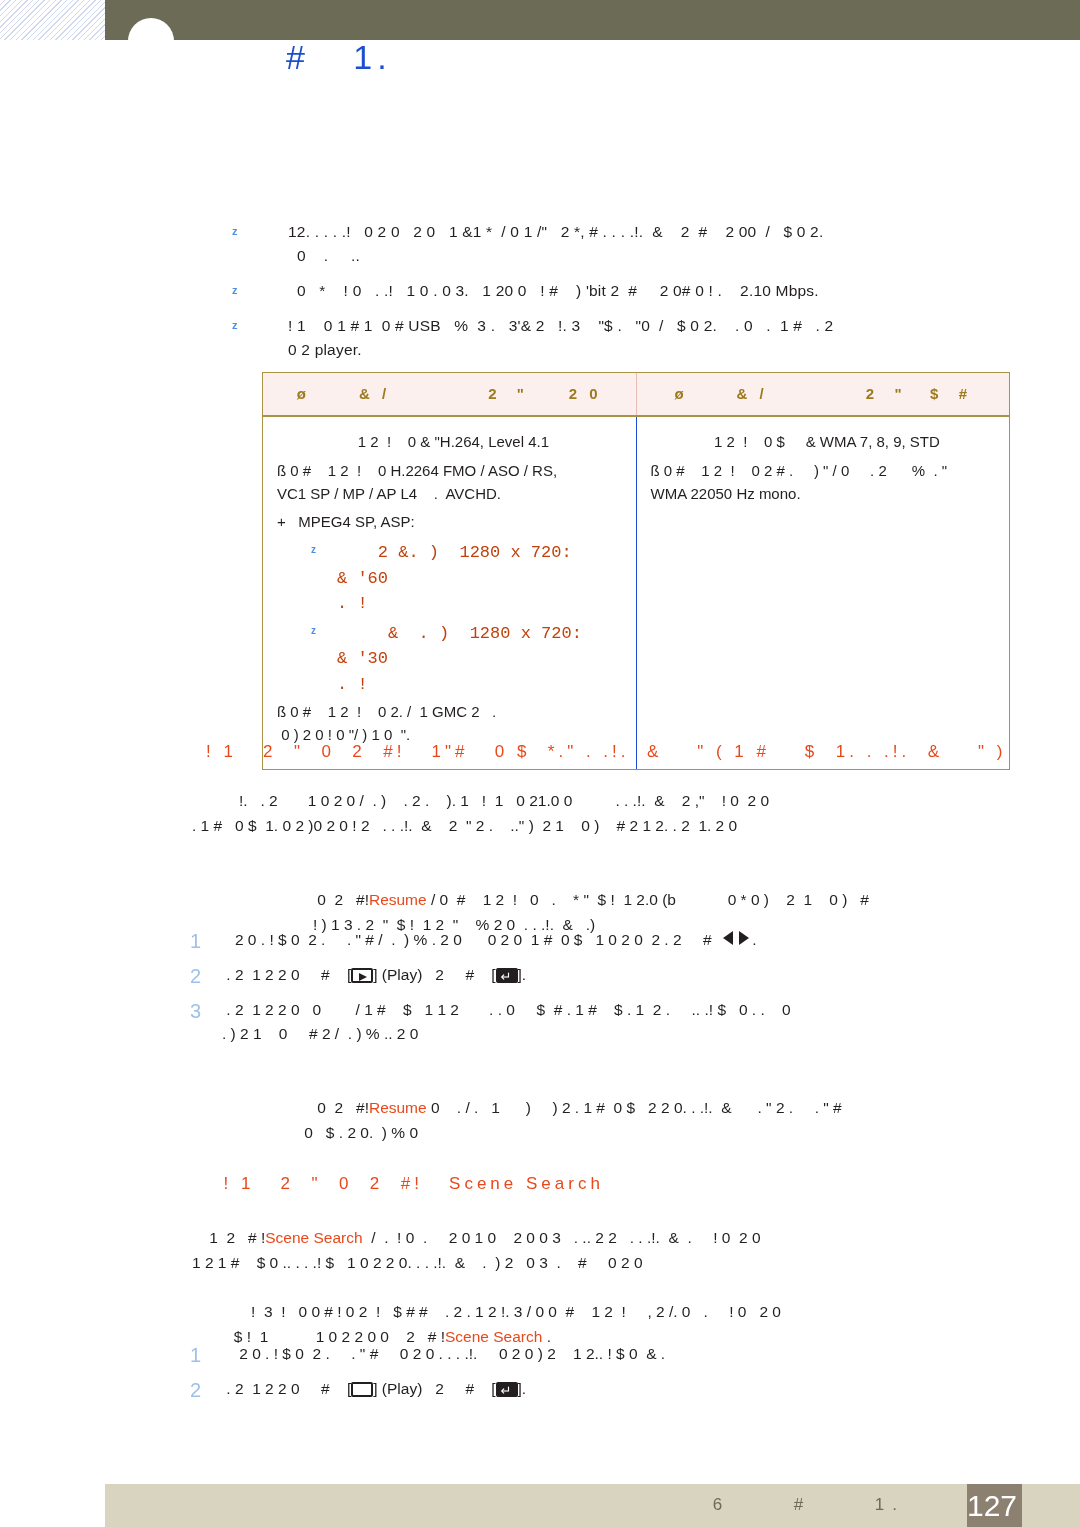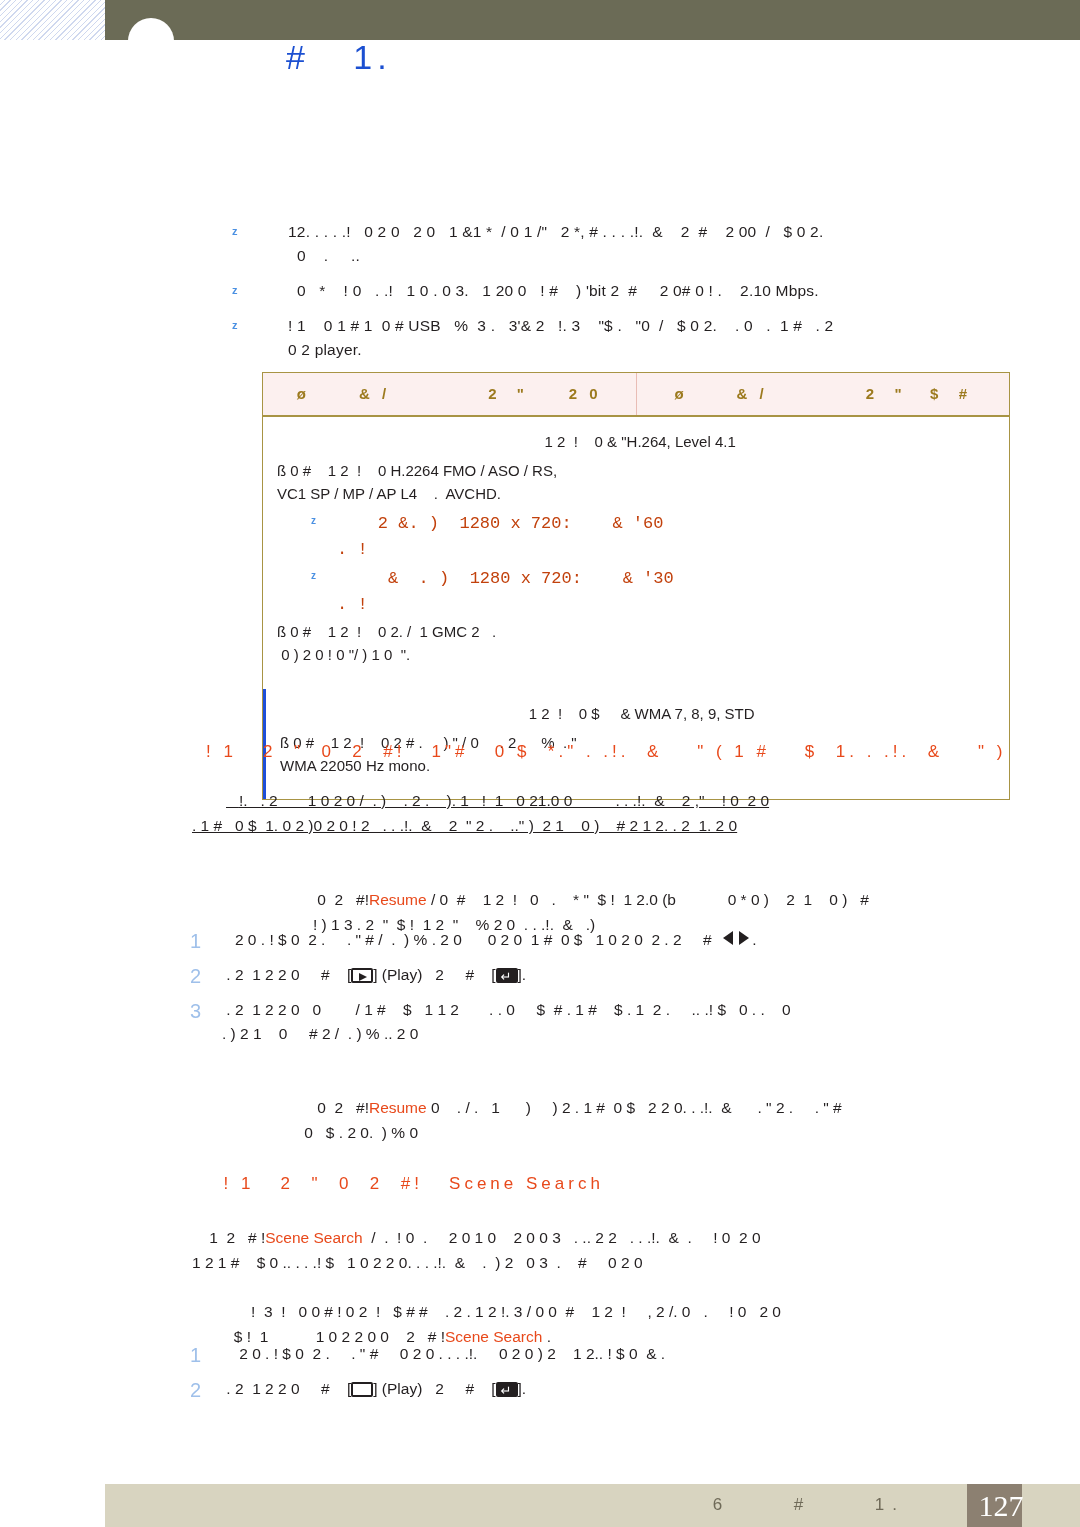--- a/index.html
+++ b/index.html
@@ -120,29 +120,28 @@
     letter-spacing: 4px;
     white-space: pre;
     font-weight: bold;
   }
   .spec-head-cell + .spec-head-cell {
     border-left: 1px solid #e9bdb5;
   }
   .spec-body {
     display: flex;
     min-height: 265px;
-    flex-direction: column;
   }
   .spec-col {
     flex: 1 1 0;
     padding: 14px 14px 16px;
     box-sizing: border-box;
   }
   .spec-col + .spec-col {
-    border-left: 3px solid #1d4ed8;
+    border-left: 1px solid #1d4ed8;
   }
   .spec-line {
     font-size: 15px;
     color: #231f20;
     line-height: 1.52;
     white-space: pre-wrap;
     margin-bottom: 6px;
   }
   .spec-line.center {
     text-align: center;
@@ -292,25 +291,23 @@
     top: 1484px;
     width: 55px;
     height: 43px;
     background: #8c8071;
   }
   .footer-pagenum {
     position: absolute;
     left: 967px;
     top: 1488px;
     width: 68px;
-    text-align: center;
     font-size: 30px;
     color: #ffffff;
     line-height: 36px;
-    font-family: Liberation Serif, serif;
   }
 </style>
 </head>
 <body>
 
 <div class="header-band"></div>
 <div class="header-hatch"></div>
 <div class="header-circle"></div>
 <div class="header-circle-mask"></div>
 <div class="chapter-title">#   1.</div>
@@ -335,20 +332,21 @@
 <div class="spec-table">
   <div class="spec-head">
     <div class="spec-head-cell">ø      &amp; /            2  "     2 0</div>
     <div class="spec-head-cell">ø      &amp; /            2  "   $  #</div>
   </div>
   <div class="spec-body">
     <div class="spec-col">
       <div class="spec-line center">  1 2  !    0 &amp; "H.264, Level 4.1</div>
       <div class="spec-line">ß 0 #    1 2  !    0 H.2264 FMO / ASO / RS,
 VC1 SP / MP / AP L4    .  AVCHD.</div>
+      <div class="spec-line">+   MPEG4 SP, ASP:</div>
       <div class="spec-sub">
         <span class="spec-sub-mark">z</span>
         <span class="spec-sub-body">    2 &amp;. )  1280 x 720:    &amp; '60
 . !</span>
       </div>
       <div class="spec-sub">
         <span class="spec-sub-mark">z</span>
         <span class="spec-sub-body">     &amp;  . )  1280 x 720:    &amp; '30
 . !</span>
       </div>
@@ -358,21 +356,21 @@
     <div class="spec-col">
       <div class="spec-line center">  1 2  !    0 $     &amp; WMA 7, 8, 9, STD</div>
       <div class="spec-line">ß 0 #    1 2  !    0 2 # .     ) " / 0     . 2      %  . "
 WMA 22050 Hz mono.</div>
     </div>
   </div>
 </div>
 
 <div class="section-heading" style="left:206px; top:742px;">! 1   2  "  0  2  #!   1"#   0 $  *." . .!.  &amp;    " ( 1 #    $  1. . .!.  &amp;    " )</div>
 
-<div class="para-block para-indent" style="left:192px; top:788px; width:828px;text-decoration:underline;">   !.   . 2       1 0 2 0 /  . )    . 2 .    ). 1   !  1   0 21.0 0          . . .!.  &amp;    2 ,"    ! 0  2 0
+<div class="para-block para-indent" style="left:192px; top:788px; width:828px;">   !.   . 2       1 0 2 0 /  . )    . 2 .    ). 1   !  1   0 21.0 0          . . .!.  &amp;    2 ,"    ! 0  2 0
 . 1 #   0 $  1. 0 2 )0 2 0 ! 2   . . .!.  &amp;    2  " 2 .    .." )  2 1    0 )    # 2 1 2. . 2  1. 2 0</div>
 
 <div class="para-block" style="left:300px; top:862px; width:722px;">
   <span>  0  2   #!</span><span class="accent">Resume</span><span> / 0  #    1 2  !   0   .    * "  $ !  1 2.0 (b            0 * 0 )    2  1    0 )   #
    ! ) 1 3 . 2  "  $ !  1 2  "    % 2 0  . . .!.  &amp;   .)</span>
 </div>
 
 <div class="step-list" style="left:190px; top:928px;">
   <div class="step-row">
     <span class="step-num">1</span>

